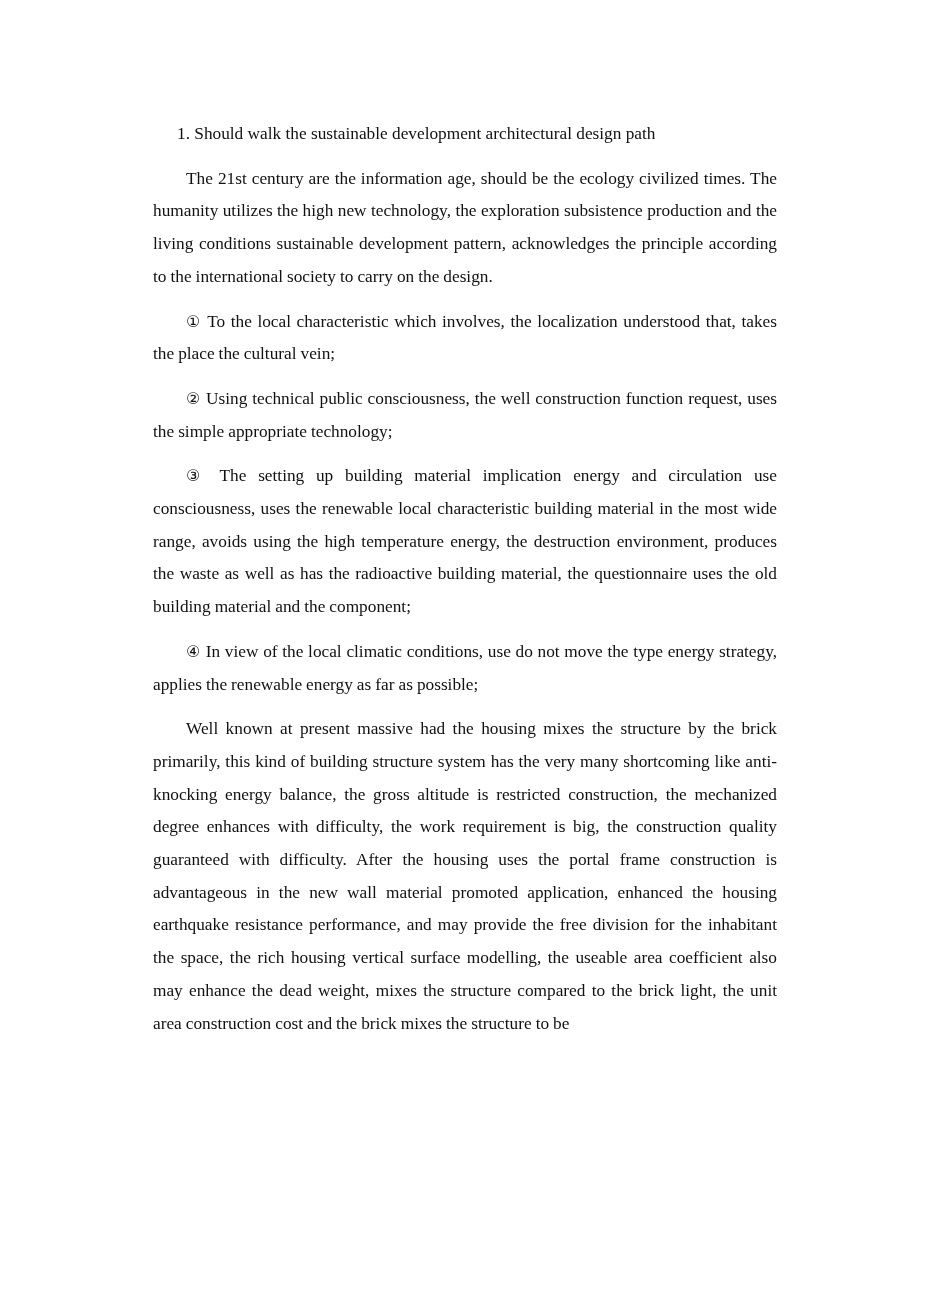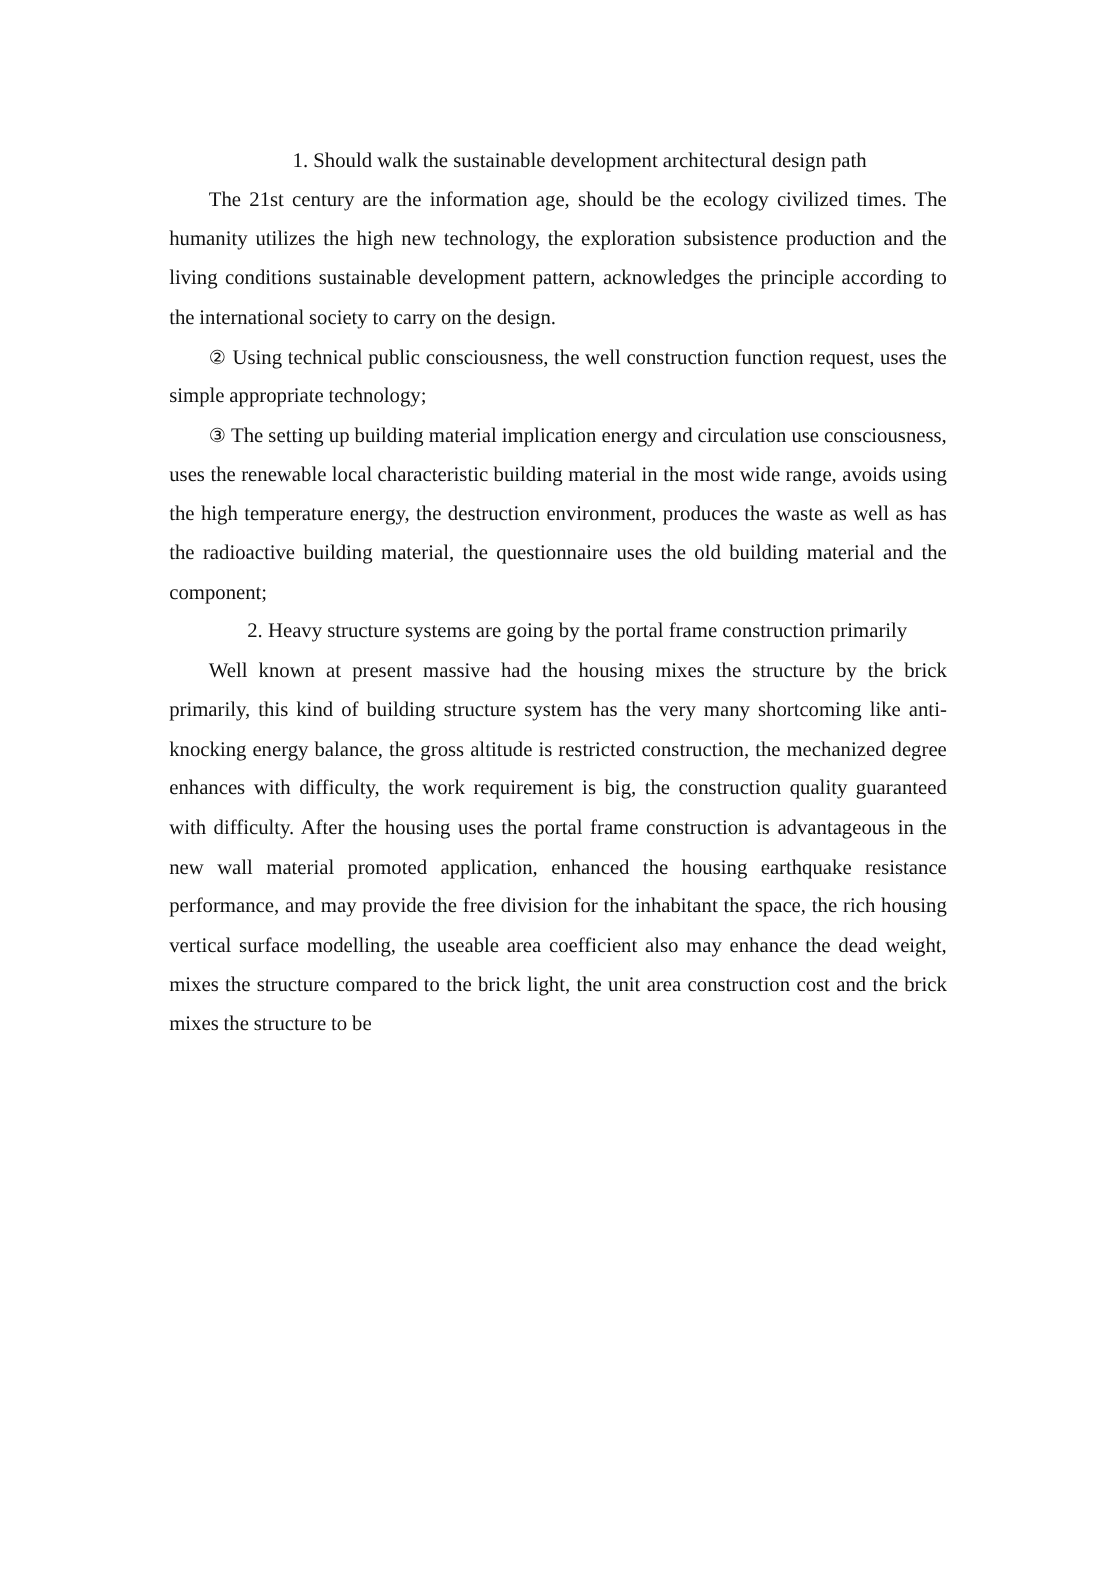--- a/index.html
+++ b/index.html
@@ -17,52 +17,53 @@
       position: absolute;
       left: 141px;
       top: 118px;
       width: 648px;
       font-family: "Liberation Serif", "DejaVu Serif", serif;
       font-size: 17.3px;
       line-height: 32.7px;
       color: #111111;
     }
     .para {
-      margin: 0;
+      margin: 12px;
       text-align: justify;
       text-indent: 33px;
       word-spacing: -0.3px;
     }
     .heading {
       margin: 0;
-      text-align: center;
+      text-align: left;
       text-indent: 36px;
     }
     .heading.h2 {
       text-indent: 32px;
     }
     .marker {
       font-family: "DejaVu Sans", sans-serif;
       font-size: 16px;
     }
   </style>
 </head>
 <body>
 
 <div class="page">
 
   <p class="heading">1. Should walk the sustainable development architectural design path</p>
 
   <p class="para">The 21st century are the information age, should be the ecology civilized times. The humanity utilizes the high new technology, the exploration subsistence production and the living conditions sustainable development pattern, acknowledges the principle according to the international society to carry on the design.</p>
 
+  <p class="para"><span class="marker">①</span><span> To the local characteristic which involves, the localization understood that, takes the place the cultural vein;</span></p>
 
   <p class="para"><span class="marker">②</span><span> Using technical public consciousness, the well construction function request, uses the simple appropriate technology;</span></p>
 
   <p class="para"><span class="marker">③</span><span> The setting up building material implication energy and circulation use consciousness, uses the renewable local characteristic building material in the most wide range, avoids using the high temperature energy, the destruction environment, produces the waste as well as has the radioactive building material, the questionnaire uses the old building material and the component;</span></p>
 
+  <p class="para"><span class="marker">④</span><span> In view of the local climatic conditions, use do not move the type energy strategy, applies the renewable energy as far as possible;</span></p>
 
 
 
-  <p class="heading h2">2. Heavy structure systems are going by the portal frame construction primarily</p>
 
   <p class="para">Well known at present massive had the housing mixes the structure by the brick primarily, this kind of building structure system has the very many shortcoming like anti-knocking energy balance, the gross altitude is restricted construction, the mechanized degree enhances with difficulty, the work requirement is big, the construction quality guaranteed with difficulty. After the housing uses the portal frame construction is advantageous in the new wall material promoted application, enhanced the housing earthquake resistance performance, and may provide the free division for the inhabitant the space, the rich housing vertical surface modelling, the useable area coefficient also may enhance the dead weight, mixes the structure compared to the brick light, the unit area construction cost and the brick mixes the structure to be</p>
 
 </div>
 
 </body></html>

